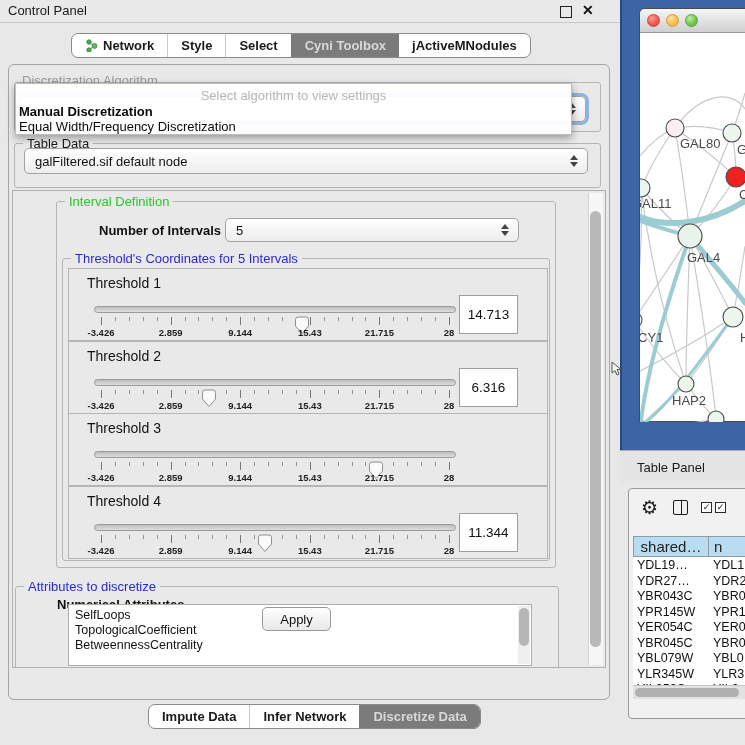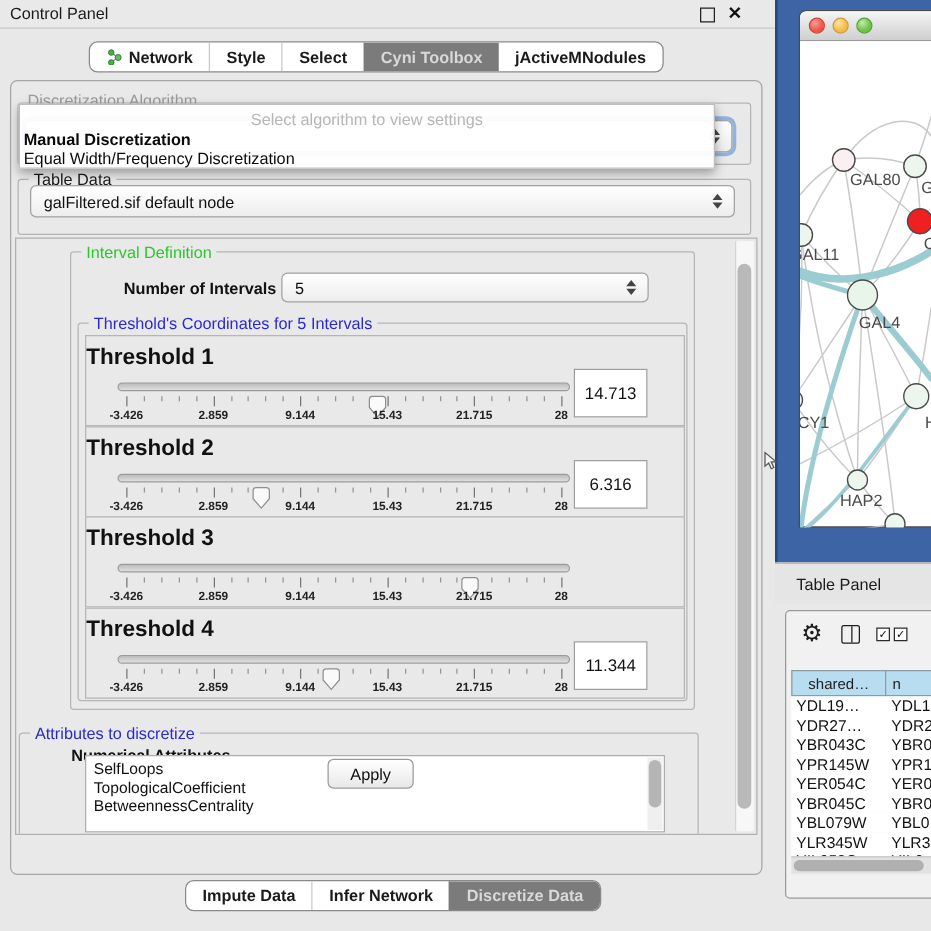--- a/index.html
+++ b/index.html
@@ -44,21 +44,21 @@
   .popup .opt{position:absolute;left:3px;font-size:13px;color:#0a0a0a;white-space:nowrap;}
   .popup .opt.b{font-weight:bold;}
 
   
   .scrollpane{left:12px;top:190px;width:592px;height:476px;background:#e9e9e9;border:1px solid #b0b0b0;overflow:hidden;}
   .vscroll{position:absolute;right:2px;top:2px;width:14px;bottom:2px;background:#f7f7f7;border-left:1px solid #d5d5d5;}
   .vthumb{position:absolute;left:1px;width:11px;border-radius:6px;background:#b9b9b9;}
 
   
   .thpanel{position:absolute;left:5px;width:478px;height:71px;border:1px solid #b5b5b5;background:#e9e9e9;}
-  .thpanel .tlabel{position:absolute;left:0;top:6px;font-size:18px;font-weight:bold;}
+  .thpanel .tlabel{position:absolute;left:18px;top:6px;font-size:14px;font-weight:normal;}
   .slider{position:absolute;left:25px;top:32px;width:362px;height:38px;}
   .track{position:absolute;left:0;right:0;top:5px;height:7px;border-radius:4px;background:linear-gradient(#bdbdbd,#dedede);border:1px solid #9b9b9b;box-sizing:border-box;}
   .ticks{position:absolute;left:7px;right:7px;top:16px;height:9px;}
   .tick{position:absolute;top:0;width:1px;background:#777;}
   .tick.minor{height:4px;opacity:.75;}
   .tick.major{height:8px;}
   .scalelabels{position:absolute;left:7px;right:7px;top:26px;height:11px;}
   .scalelabels span{position:absolute;transform:translateX(-50%);font-size:9.5px;font-weight:bold;color:#222;white-space:nowrap;}
   .thumb{position:absolute;top:-1px;width:16px;height:19px;transform:translateX(-50%);}
   .valuebox{position:absolute;left:390px;top:26px;width:57px;height:37px;background:#fff;border:1px solid #9e9e9e;
@@ -86,21 +86,21 @@
 
   
   .tp-bar{left:620px;top:450px;width:125px;height:32px;background:#e5e5e5;border-top:1px solid #aaa;}
   .tp-bar .t{position:absolute;left:17px;top:9px;font-size:13px;color:#1a1a1a;}
   .tp-panel{left:628px;top:488px;width:120px;height:229px;background:#f1f1f1;border:1px solid #9a9a9a;border-radius:4px 0 0 4px;overflow:hidden;}
   .gear{position:absolute;font-size:19px;line-height:19px;color:#1c1c1c;}
   .colicon{position:absolute;width:15px;height:15px;border:1.8px solid #1c1c1c;border-radius:2px;box-sizing:border-box;}
   .colicon:before{content:"";position:absolute;left:50%;top:0;bottom:0;width:1.8px;background:#1c1c1c;}
   .cbx{position:absolute;width:9px;height:9px;border:1.5px solid #2a2a2a;background:#fff;font-size:9px;line-height:8px;text-align:center;color:#111;}
   .th-cell{position:absolute;top:0;height:21px;background:#b9ddf0;border:1px solid #8d9ba3;box-sizing:border-box;
-           font-size:12px;color:#222;display:flex;align-items:center;}
+           font-size:15px;color:#222;display:flex;align-items:center;}
   .trow{position:absolute;left:4px;right:0;height:15.5px;background:#fff;font-size:12.5px;white-space:nowrap;}
   .trow span{position:absolute;top:1px;}
   .hscroll{position:absolute;left:4px;right:0;height:13px;background:#e2e2e2;border-top:1px solid #c5c5c5;}
   .hthumb{position:absolute;left:2px;top:2px;width:104px;height:9px;border-radius:5px;background:#b0b0b0;}
 
   .cursor{left:611px;top:361px;z-index:90;}
 </style>
 </head>
 <body>
 

